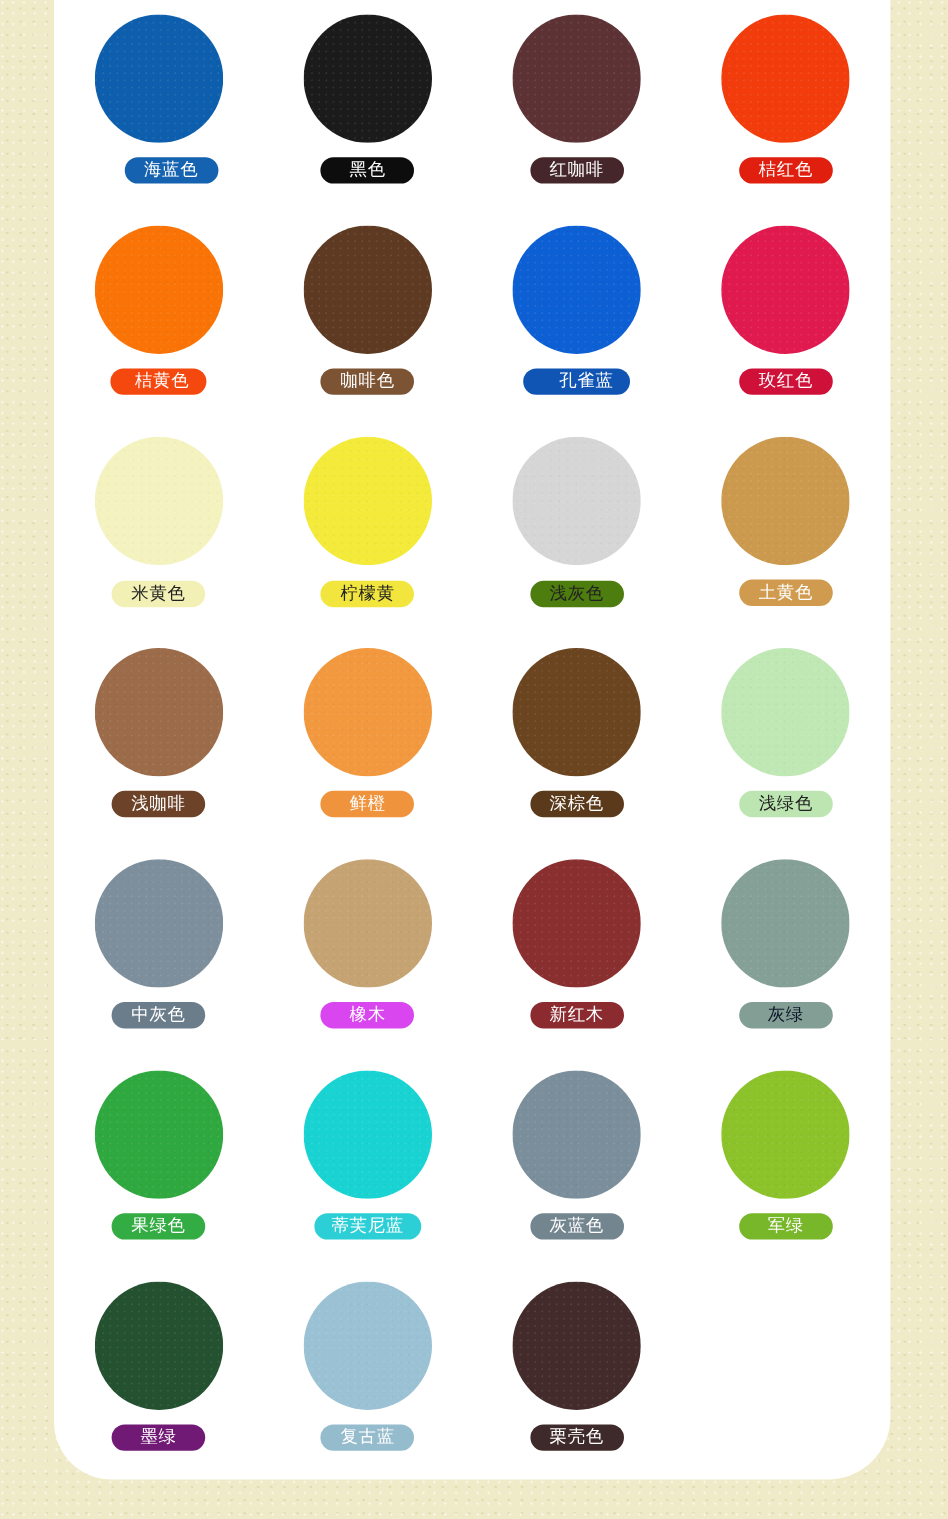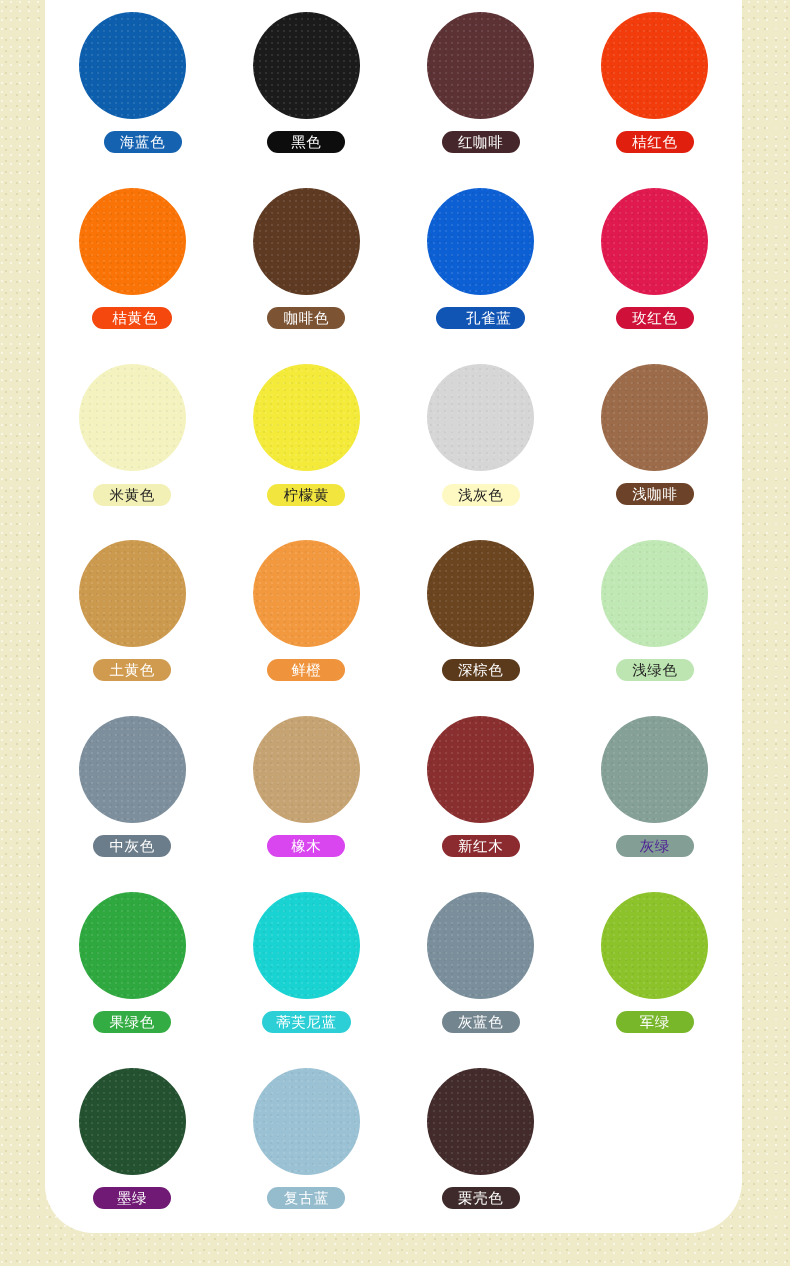--- a/index.html
+++ b/index.html
@@ -127,31 +127,31 @@
       <div class="swatch r3">
         <div class="disc" style="background-color: rgb(244, 243, 192);"></div>
         <div class="pill dark-text" style="background-color: rgb(242, 240, 180); color: rgb(34, 34, 34);">米黄色</div>
       </div>
       <div class="swatch r3">
         <div class="disc" style="background-color: rgb(244, 234, 58);"></div>
         <div class="pill dark-text" style="background-color: rgb(242, 230, 62); color: rgb(34, 34, 34);">柠檬黄</div>
       </div>
       <div class="swatch r3">
         <div class="disc" style="background-color: rgb(214, 214, 214);"></div>
-        <div class="pill dark-text" style="background-color: #fef9c3; color: rgb(34, 34, 34); text-align: center;">浅灰色</div>
+        <div class="pill dark-text" style="background-color: #4d7c0f; color: rgb(34, 34, 34); text-align: center;">浅灰色</div>
+      </div>
+      <div class="swatch r4">
+        <div class="disc" style="background-color: rgb(204, 154, 78);"></div>
+        <div class="pill" style="background-color: rgb(208, 155, 78); color: rgb(255, 255, 255);">土黄色</div>
       </div>
       <div class="swatch r4">
         <div class="disc" style="background-color: rgb(155, 107, 74);"></div>
         <div class="pill" style="background-color: rgb(108, 66, 40); color: rgb(255, 255, 255);">浅咖啡</div>
       </div>
       <div class="swatch r4">
-        <div class="disc" style="background-color: rgb(204, 154, 78);"></div>
-        <div class="pill" style="background-color: rgb(208, 155, 78); color: rgb(255, 255, 255);">土黄色</div>
-      </div>
-      <div class="swatch r4">
         <div class="disc" style="background-color: rgb(242, 153, 63);"></div>
         <div class="pill" style="background-color: rgb(239, 147, 60); color: rgb(255, 255, 255);">鲜橙</div>
       </div>
       <div class="swatch r4">
         <div class="disc" style="background-color: rgb(107, 68, 32);"></div>
         <div class="pill" style="background-color: rgb(91, 58, 28); color: rgb(255, 255, 255);">深棕色</div>
       </div>
       <div class="swatch r5">
         <div class="disc" style="background-color: rgb(192, 232, 180);"></div>
         <div class="pill dark-text" style="background-color: rgb(189, 229, 177); color: rgb(34, 34, 34);">浅绿色</div>
@@ -163,21 +163,21 @@
       <div class="swatch r5">
         <div class="disc" style="background-color: rgb(198, 163, 114);"></div>
         <div class="pill" style="background-color: #d946ef; color: rgb(255, 255, 255);">橡木</div>
       </div>
       <div class="swatch r5">
         <div class="disc" style="background-color: rgb(138, 47, 47);"></div>
         <div class="pill" style="background-color: rgb(139, 43, 47); color: rgb(255, 255, 255);">新红木</div>
       </div>
       <div class="swatch r6">
         <div class="disc" style="background-color: rgb(133, 160, 150);"></div>
-        <div class="pill" style="background-color: rgb(131, 158, 149); color: #4c1d95;">灰绿</div>
+        <div class="pill" style="background-color: rgb(131, 158, 149); color: #0f172a;">灰绿</div>
       </div>
       <div class="swatch r6">
         <div class="disc" style="background-color: rgb(47, 168, 63);"></div>
         <div class="pill" style="background-color: rgb(51, 173, 67); color: rgb(255, 255, 255);">果绿色</div>
       </div>
       <div class="swatch r6">
         <div class="disc" style="background-color: rgb(25, 211, 211);"></div>
         <div class="pill" style="background-color: rgb(44, 207, 213); color: rgb(255, 255, 255);">蒂芙尼蓝</div>
       </div>
       <div class="swatch r6">

